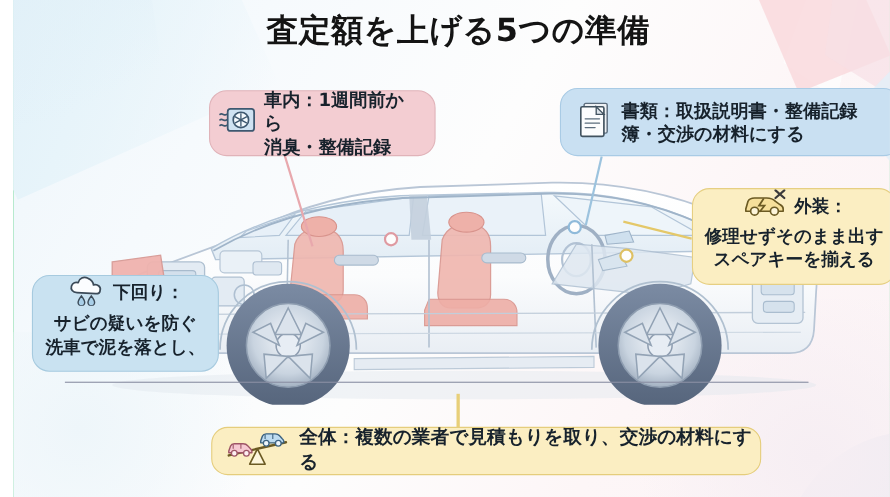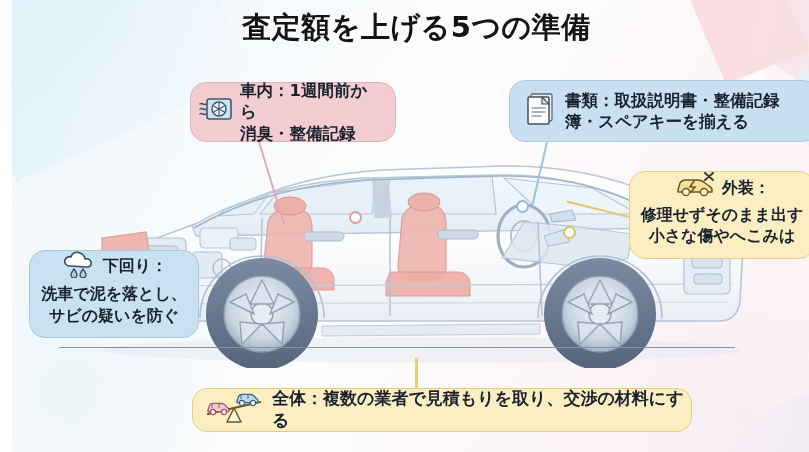--- a/index.html
+++ b/index.html
@@ -258,57 +258,57 @@
         <rect x="7" y="4" width="21" height="27" rx="1.5" fill="#eef1f4" stroke="#5b6c7c" stroke-width="1.3"></rect>
         <rect x="4" y="7" width="21" height="27" rx="1.5" fill="#fbfcfd" stroke="#41525f" stroke-width="1.5"></rect>
         <path d="M18 7 L25 14 L18 14 Z" fill="#dde4ea" stroke="#41525f" stroke-width="1.2"></path>
         <g stroke="#5b6c7c" stroke-width="1.2" stroke-linecap="round">
           <path d="M8 18 L21 18"></path>
             <path d="M8 22 L21 22"></path>
             <path d="M8 26 L17 26"></path>
         </g>
       </svg>
     </span>
-    <span class="txt"><span>書類：取扱説明書・整備記録</span><br><span>簿・スペアキーを揃える</span></span>
+    <span class="txt"><span>書類：取扱説明書・整備記録</span><br><span>簿・交渉の材料にする</span></span>
   </div>
 
   <div class="box box-exterior">
     <span class="row-head">
       <span class="icon">
         <svg width="42" height="26" viewBox="0 0 42 26">
           <path d="M4 18 L6 11 C7 9 9 8 12 8 L23 8 C26 8 29 9 31 11 L35 14
                    C37 15 38 16 38 18 L38 20 L4 20 Z" fill="#f6df9a" stroke="#6b5a23" stroke-width="1.5" stroke-linejoin="round"></path>
           <path d="M20 9 L16 15 L21 15 L17 20" fill="none" stroke="#6b5a23" stroke-width="1.6" stroke-linecap="round"></path>
           <circle cx="12" cy="20" r="3.6" fill="#fdf5da" stroke="#6b5a23" stroke-width="1.5"></circle>
           <circle cx="30" cy="20" r="3.6" fill="#fdf5da" stroke="#6b5a23" stroke-width="1.5"></circle>
           <path d="M31 1 L39 8 M39 1 L31 8" stroke="#3b3b3b" stroke-width="2" stroke-linecap="round"></path>
         </svg>
       </span>
       <span>外装：</span>
     </span>
     <span class="sub">修理せずそのまま出す</span>
-    <span class="sub">小さな傷やへこみは</span>
+    <span class="sub">スペアキーを揃える</span>
   </div>
 
   <div class="box box-under">
     <span class="row-head">
       <span class="icon">
         <svg width="36" height="28" viewBox="0 0 36 28">
           <path d="M9 16 C5 16 3 13 4 10 C5 7 8 6 10 7 C11 3 15 1 19 3
                    C22 4 24 7 24 9 C28 8 31 11 30 14 C30 16 28 17 26 17 Z" fill="#fbfdff" stroke="#3b4a58" stroke-width="1.6" stroke-linejoin="round"></path>
           <path d="M13 19 C13 19 10 23 10 25 C10 26.6 11.4 28 13 28
                    C14.6 28 16 26.6 16 25 C16 23 13 19 13 19 Z" fill="#a9cfe8" stroke="#3b4a58" stroke-width="1.3"></path>
           <path d="M22 19 C22 19 19 23 19 25 C19 26.6 20.4 28 22 28
                    C23.6 28 25 26.6 25 25 C25 23 22 19 22 19 Z" fill="#a9cfe8" stroke="#3b4a58" stroke-width="1.3"></path>
         </svg>
       </span>
       <span>下回り：</span>
     </span>
+    <span class="sub">サビの疑いを防ぐ</span>
     <span class="sub">洗車で泥を落とし、</span>
-    <span class="sub">サビの疑いを防ぐ</span>
   </div>
 
   <div class="box box-total">
     <span class="icon">
       <svg width="58" height="34" viewBox="0 0 58 34">
 
         <path d="M3 24 L55 12" stroke="#6b5a23" stroke-width="2.2" stroke-linecap="round"></path>
 
         <path d="M29 18 L36 32 L22 32 Z" fill="#fdf6dd" stroke="#6b5a23" stroke-width="1.5" stroke-linejoin="round"></path>
 

